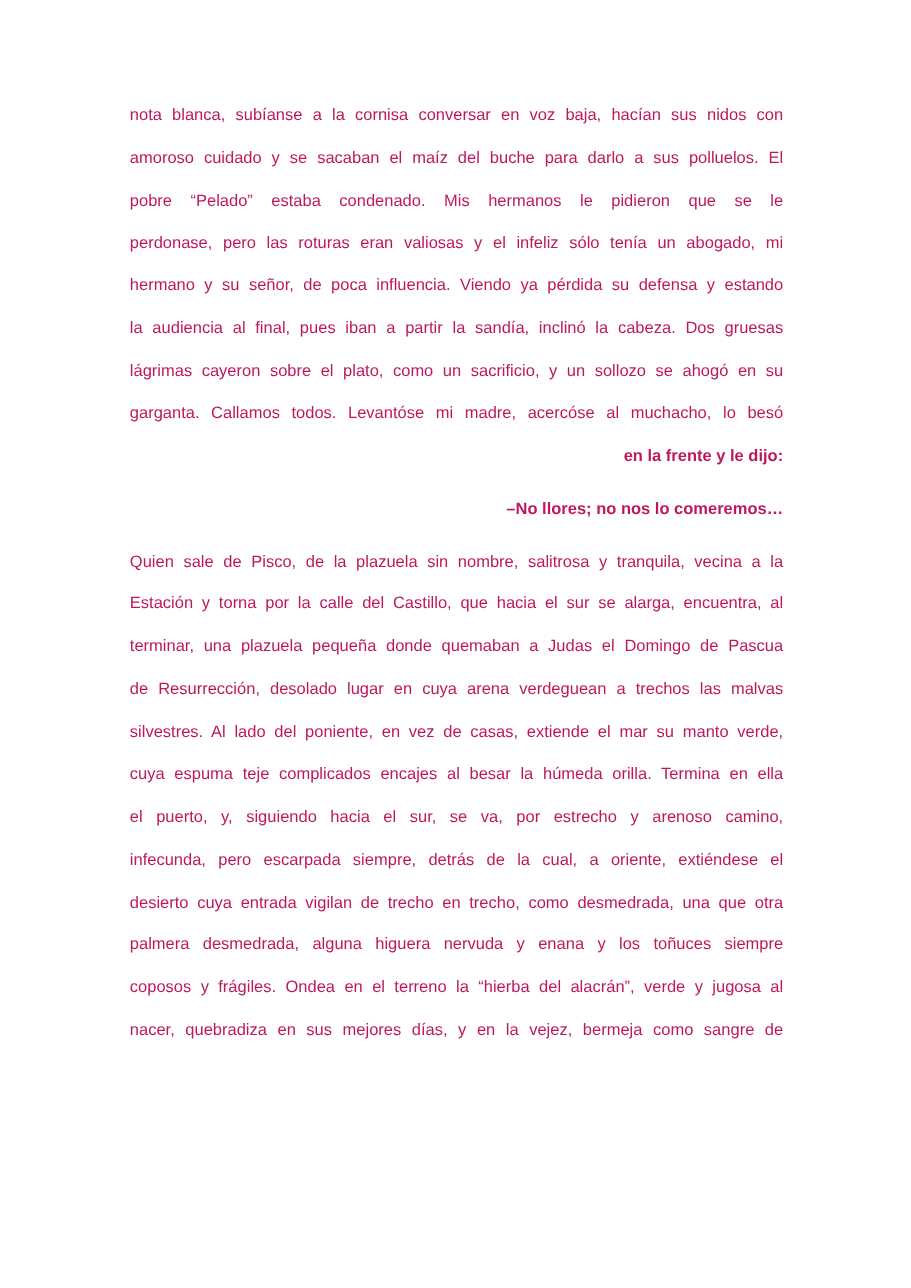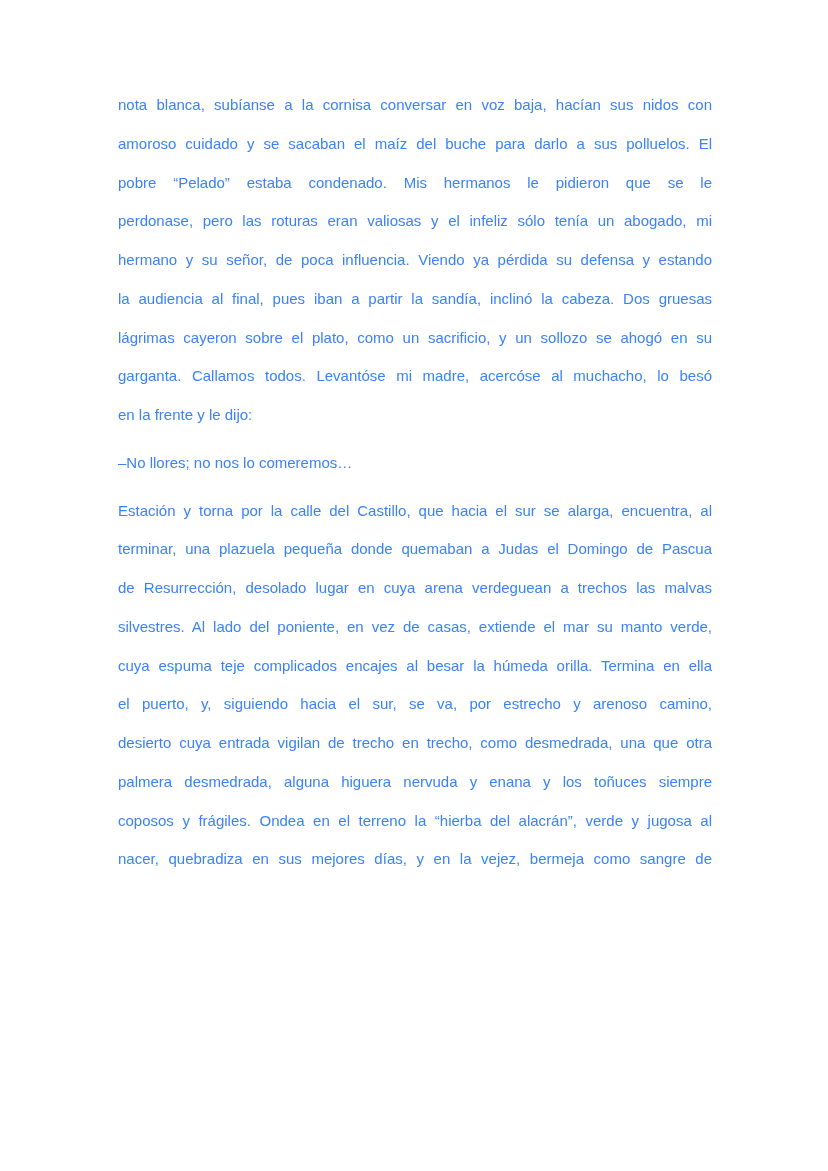--- a/index.html
+++ b/index.html
@@ -35,53 +35,56 @@
     white-space: normal;
     hyphens: none;
   }
   
   .line.just {
     text-align: justify;
     text-align-last: justify;
   }
   
   .line.end {
-    text-align: left;
+    text-align: right;
+    font-weight: bold;
   }
 </style>
 </head>
 <body>
 
 <div class="page" style="background: rgb(255, 255, 255);">
-  <div class="text-block" style="color: #3b82f6;">
+  <div class="text-block" style="color: #be185d;">
 
     <div class="para">
       <div class="line just">nota blanca, subíanse a la cornisa conversar en voz baja, hacían sus nidos con</div>
       <div class="line just">amoroso cuidado y se sacaban el maíz del buche para darlo a sus polluelos. El</div>
       <div class="line just">pobre “Pelado” estaba condenado. Mis hermanos le pidieron que se le</div>
       <div class="line just">perdonase, pero las roturas eran valiosas y el infeliz sólo tenía un abogado, mi</div>
       <div class="line just">hermano y su señor, de poca influencia. Viendo ya pérdida su defensa y estando</div>
       <div class="line just">la audiencia al final, pues iban a partir la sandía, inclinó la cabeza. Dos gruesas</div>
       <div class="line just">lágrimas cayeron sobre el plato, como un sacrificio, y un sollozo se ahogó en su</div>
       <div class="line just">garganta. Callamos todos. Levantóse mi madre, acercóse al muchacho, lo besó</div>
       <div class="line end">en la frente y le dijo:</div>
     </div>
 
     <div class="para">
       <div class="line end">–No llores; no nos lo comeremos…</div>
     </div>
 
 
     <div class="para">
+      <div class="line just">Quien sale de Pisco, de la plazuela sin nombre, salitrosa y tranquila, vecina a la</div>
       <div class="line just">Estación y torna por la calle del Castillo, que hacia el sur se alarga, encuentra, al</div>
       <div class="line just">terminar, una plazuela pequeña donde quemaban a Judas el Domingo de Pascua</div>
       <div class="line just">de Resurrección, desolado lugar en cuya arena verdeguean a trechos las malvas</div>
       <div class="line just">silvestres. Al lado del poniente, en vez de casas, extiende el mar su manto verde,</div>
       <div class="line just">cuya espuma teje complicados encajes al besar la húmeda orilla. Termina en ella</div>
       <div class="line just">el puerto, y, siguiendo hacia el sur, se va, por estrecho y arenoso camino,</div>
+      <div class="line just">infecunda, pero escarpada siempre, detrás de la cual, a oriente, extiéndese el</div>
       <div class="line just">desierto cuya entrada vigilan de trecho en trecho, como desmedrada, una que otra</div>
       <div class="line just">palmera desmedrada, alguna higuera nervuda y enana y los toñuces siempre</div>
       <div class="line just">coposos y frágiles. Ondea en el terreno la “hierba del alacrán”, verde y jugosa al</div>
       <div class="line just">nacer, quebradiza en sus mejores días, y en la vejez, bermeja como sangre de</div>
     </div>
 
   </div>
 </div>
 
 </body></html>

